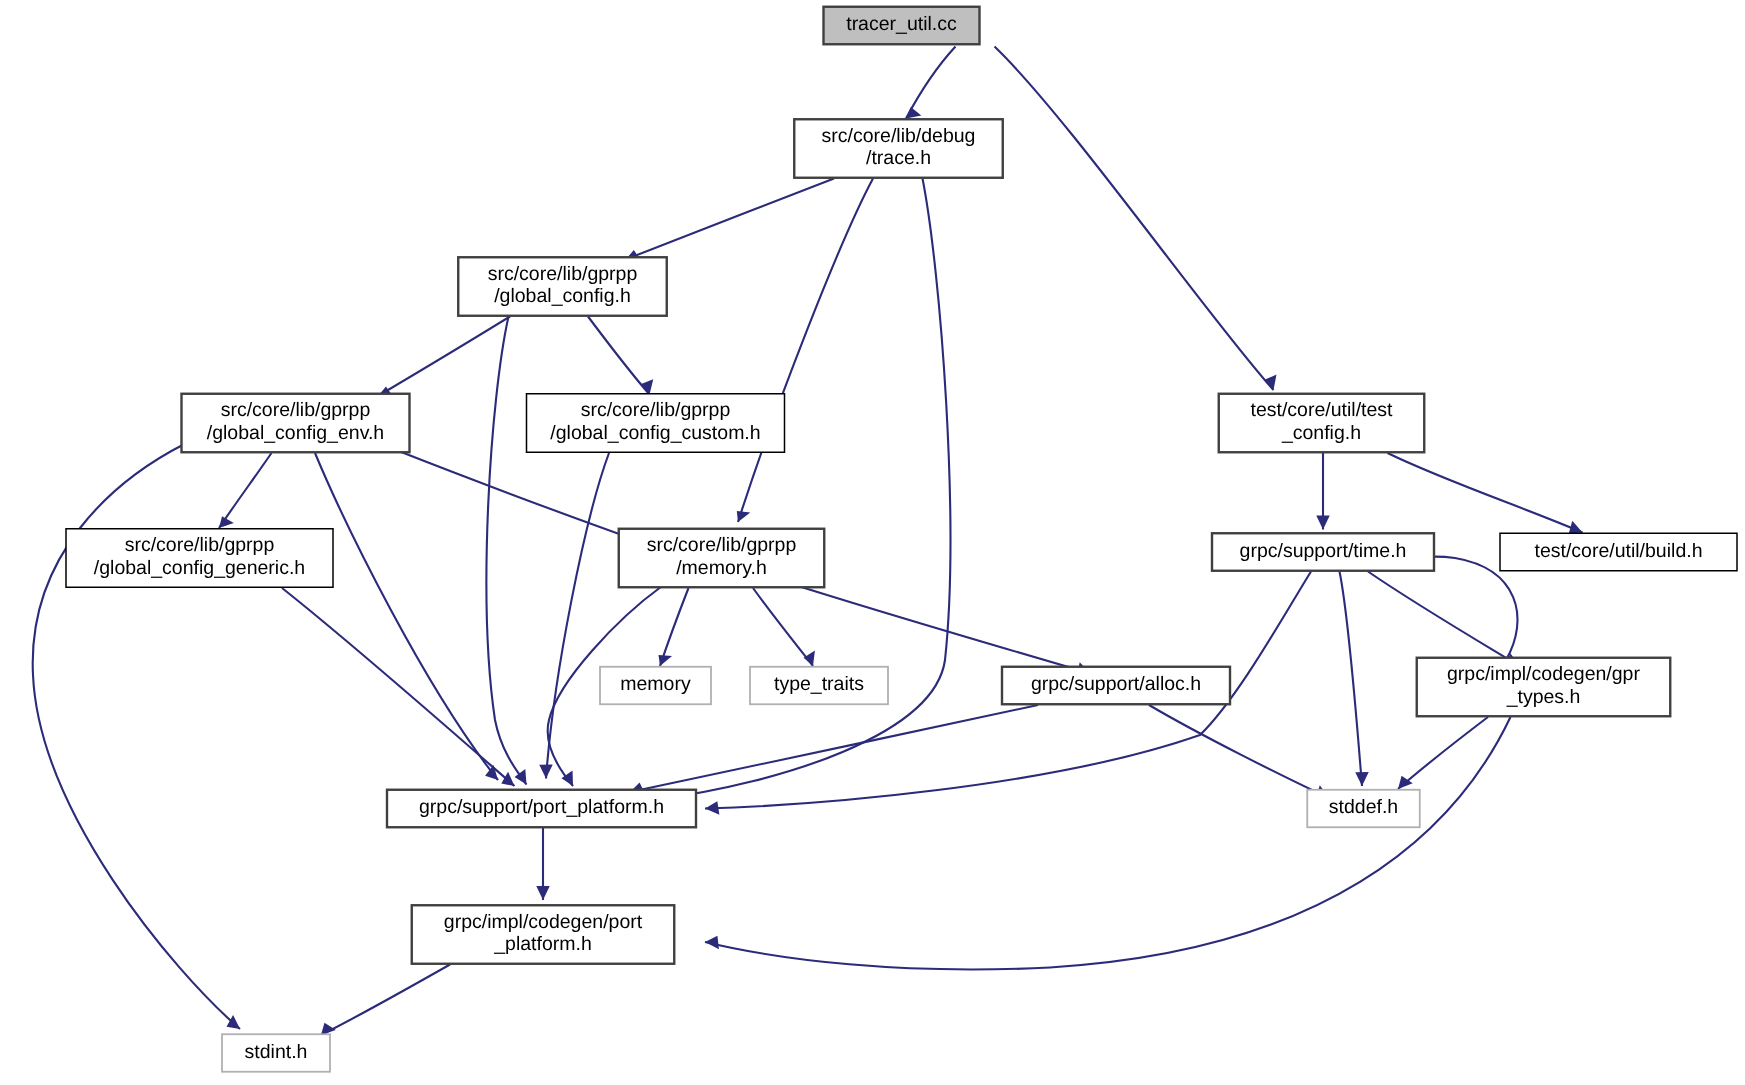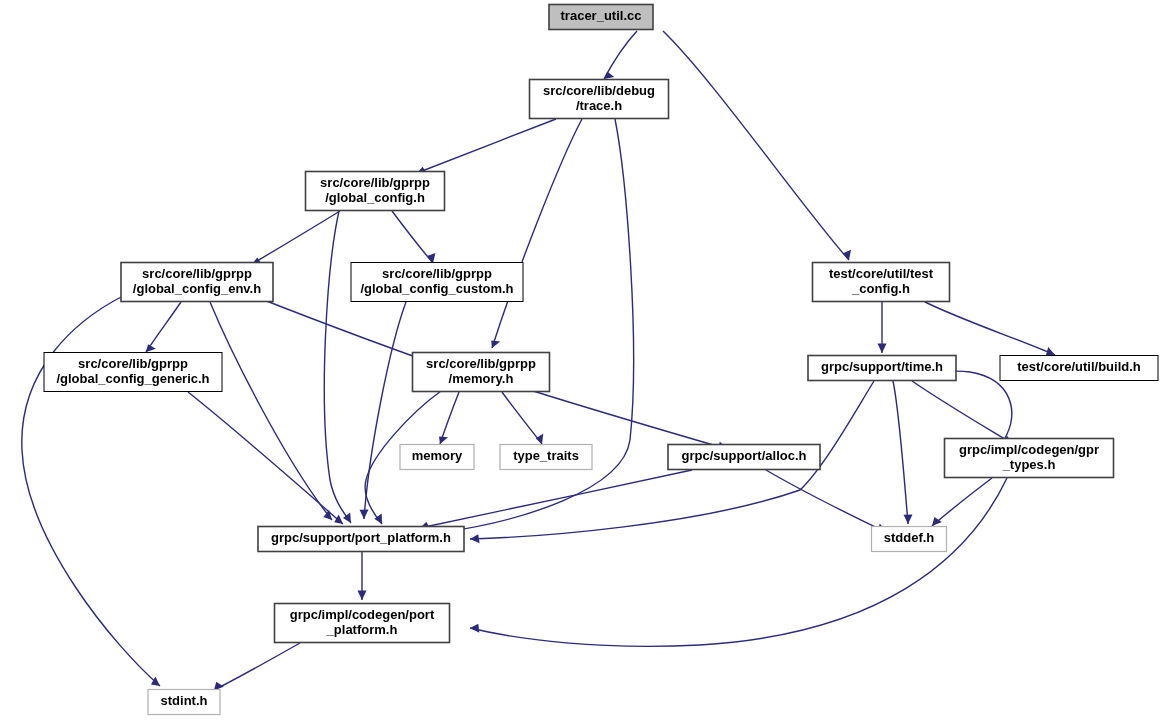--- a/index.html
+++ b/index.html
@@ -8,21 +8,20 @@
     padding: 0;
     background: #ffffff;
   }
   #graph-root {
     position: relative;
     width: 1163px;
     height: 723px;
     background: #ffffff;
     font-family: "Liberation Sans", "DejaVu Sans", sans-serif;
     overflow: hidden;
-    font-weight: bold;
   }
   #graph-svg {
     position: absolute;
     left: 0;
     top: 0;
     width: 1163px;
     height: 723px;
   }
   .node-rect {
     fill: #ffffff;

